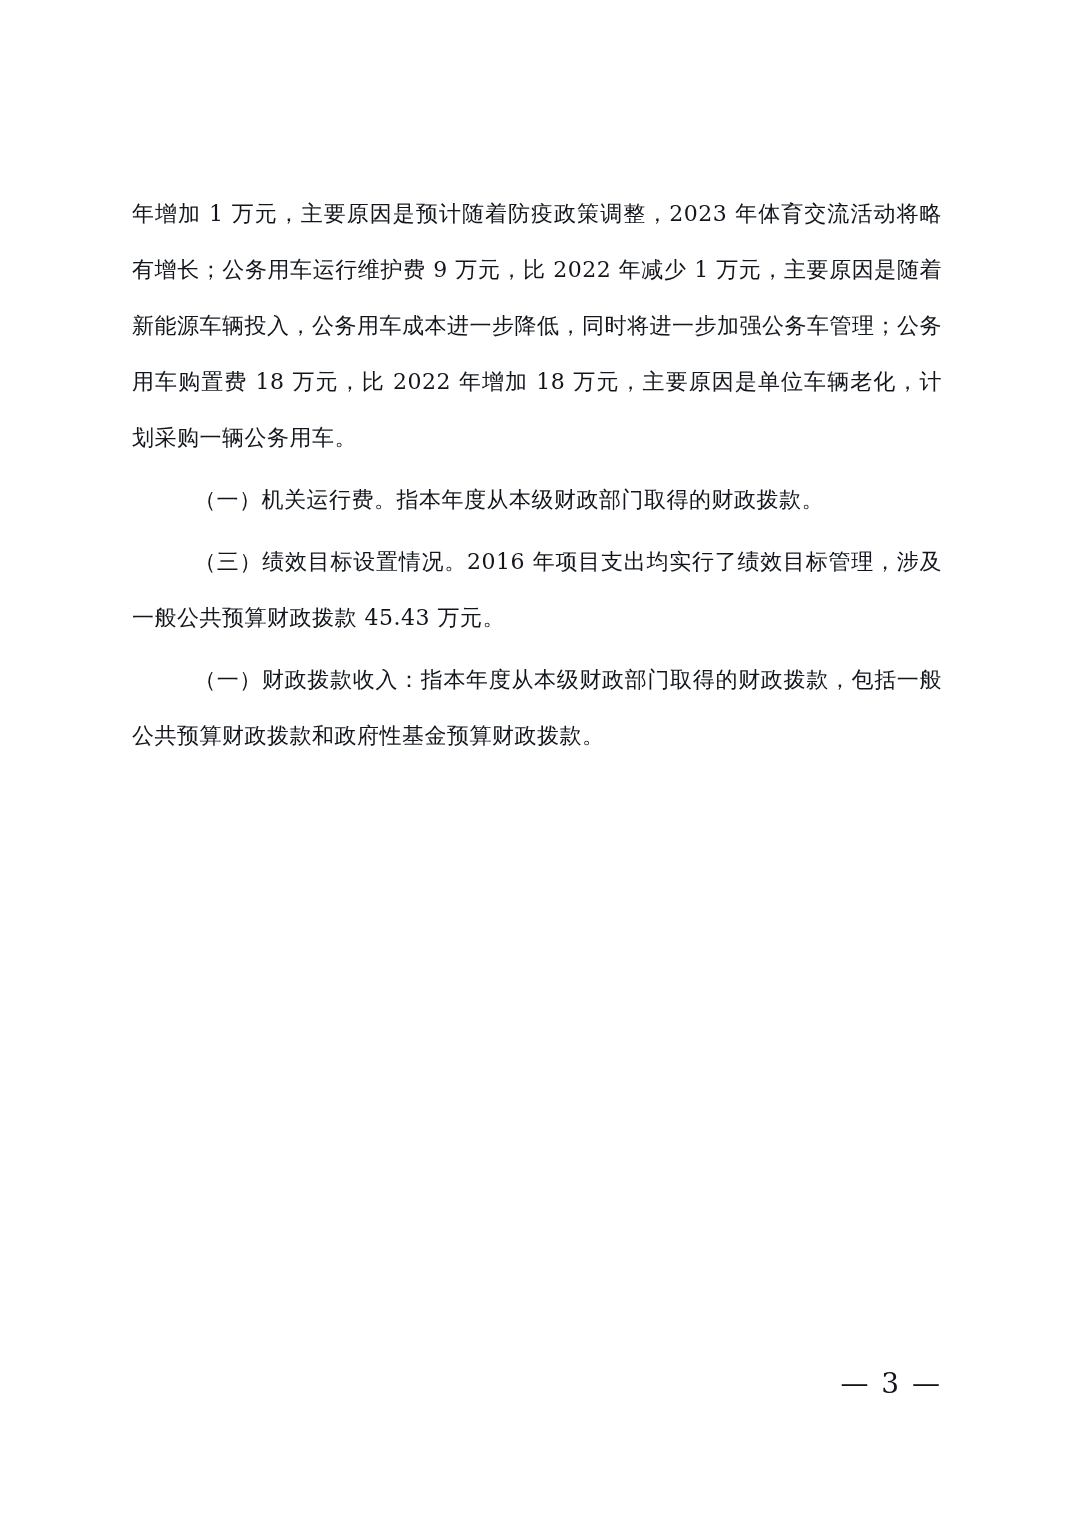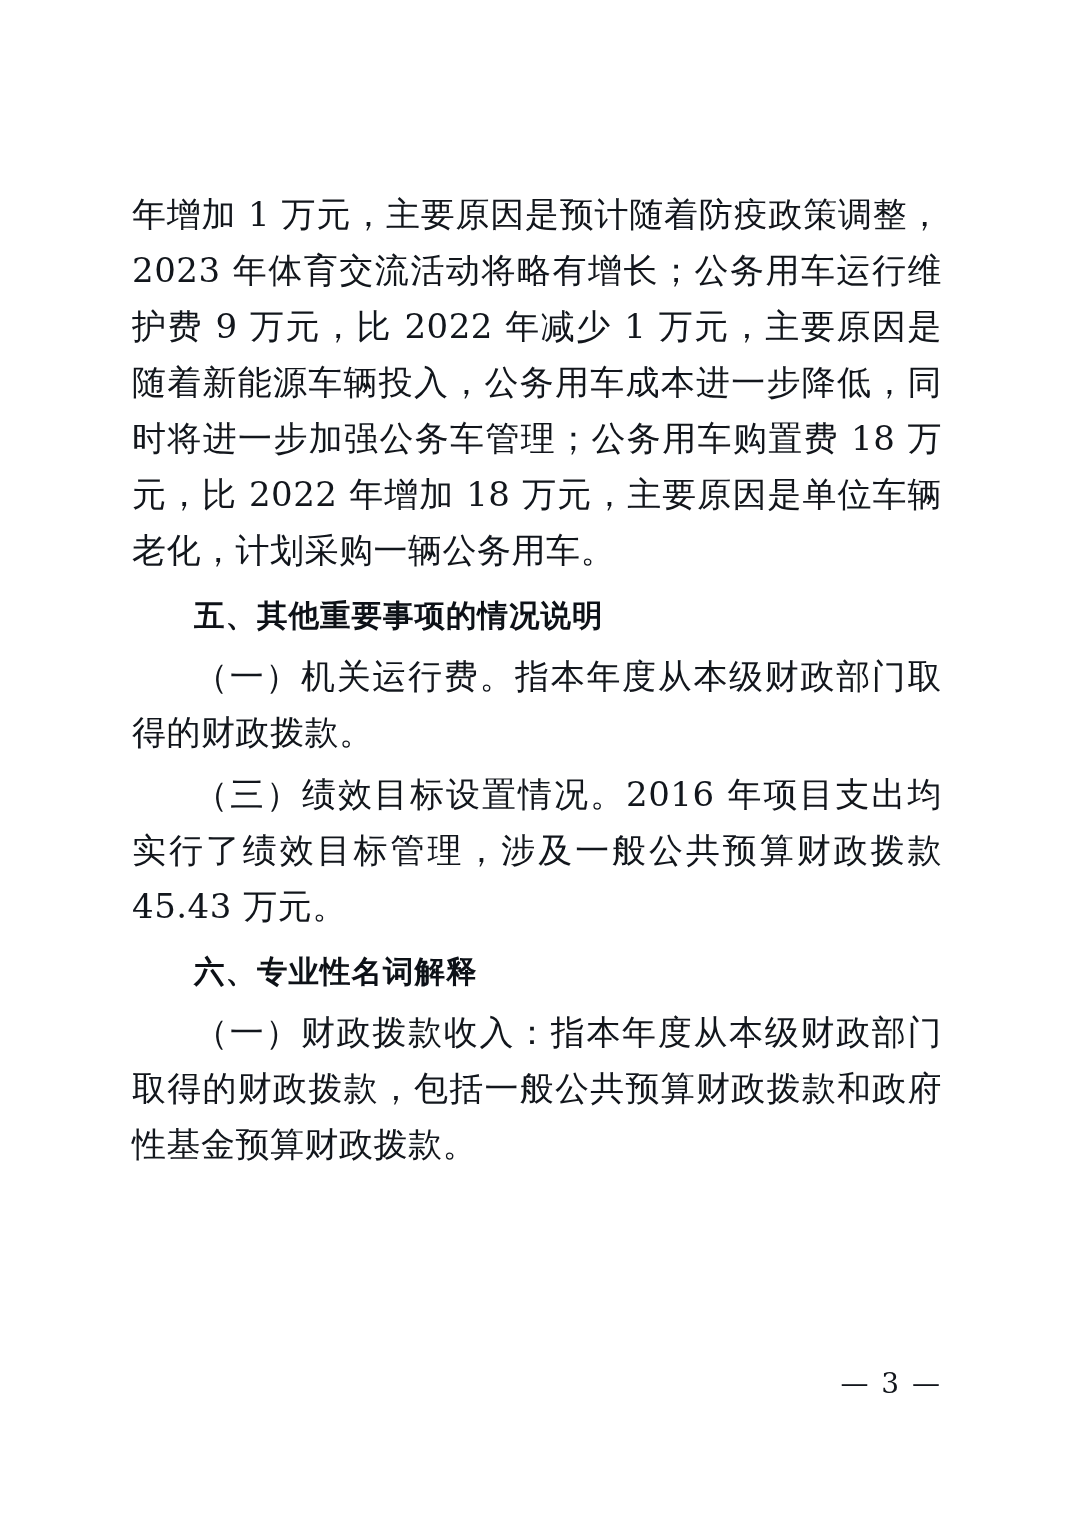--- a/index.html
+++ b/index.html
@@ -18,21 +18,21 @@
     overflow: hidden;
   }
   .content {
     position: absolute;
     left: 132px;
     top: 186px;
     width: 810px;
   }
   p.para {
     margin: 0 0 6px 0;
-    font-size: 34px;
+    font-size: 22px;
     line-height: 56px;
     text-align: justify;
     text-justify: inter-ideograph;
     letter-spacing: 0.5px;
     font-family: "DejaVu Serif", "Liberation Serif", serif;
     color: #12161c;
   }
   p.indent {
     text-indent: 62px;
   }
@@ -58,29 +58,27 @@
 </style>
 </head>
 <body>
 
 <div class="page">
 
   <div class="content">
 
     <p class="para">年增加 1 万元，主要原因是预计随着防疫政策调整，2023 年体育交流活动将略有增长；公务用车运行维护费 9 万元，比 2022 年减少 1 万元，主要原因是随着新能源车辆投入，公务用车成本进一步降低，同时将进一步加强公务车管理；公务用车购置费 18 万元，比 2022 年增加 18 万元，主要原因是单位车辆老化，计划采购一辆公务用车。</p>
 
-    <h2 class="heading">五、其他重要事项的情况说明</h2>
 
     <p class="para indent">（一）机关运行费。指本年度从本级财政部门取得的财政拨款。</p>
 
 
     <p class="para indent">（三）绩效目标设置情况。2016 年项目支出均实行了绩效目标管理，涉及一般公共预算财政拨款 45.43 万元。</p>
 
 
-    <h2 class="heading">六、专业性名词解释</h2>
 
     <p class="para indent">（一）财政拨款收入：指本年度从本级财政部门取得的财政拨款，包括一般公共预算财政拨款和政府性基金预算财政拨款。</p>
 
   </div>
 
   <div class="page-number">— 3 —</div>
 
 </div>
 
 </body></html>

